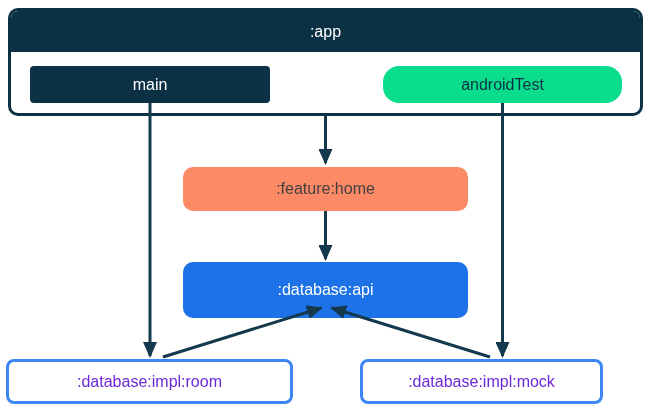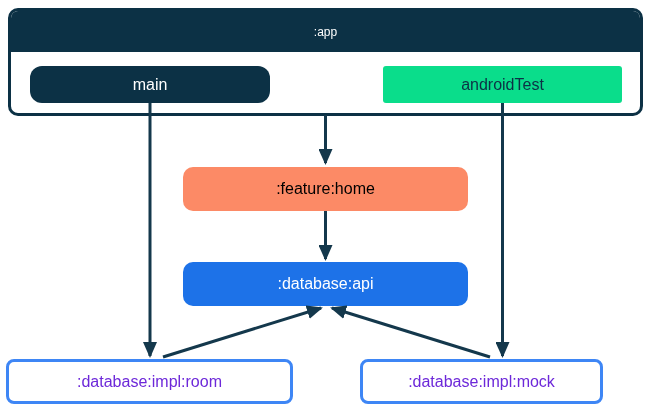--- a/index.html
+++ b/index.html
@@ -28,55 +28,55 @@
   }
   .app-header {
     position: absolute;
     left: 0; top: 0; right: 0;
     height: 41px;
     background: #0C3145;
     display: flex;
     align-items: center;
     justify-content: center;
     color: #ffffff;
-    font-size: 12px;
+    font-size: 16px;
   }
   .node {
     position: absolute;
     box-sizing: border-box;
     display: flex;
     align-items: center;
     justify-content: center;
     font-size: 16px;
     border-radius: 10px;
     z-index: 2;
   }
   .node-main {
     left: 30px; top: 66px;
     width: 240px; height: 37px;
     background: #0C3145;
     color: #ffffff;
-    border-radius: 12px;
+    border-radius: 4px;
   }
   .node-androidtest {
     left: 383px; top: 66px;
     width: 239px; height: 37px;
     background: #0ADD8B;
     color: #0C3145;
-    border-radius: 3px;
+    border-radius: 16px;
   }
   .node-feature-home {
     left: 183px; top: 167px;
     width: 285px; height: 44px;
     background: #FC8A66;
-    color: #000000;
+    color: #404040;
   }
   .node-database-api {
     left: 183px; top: 262px;
-    width: 285px; height: 44px;
+    width: 285px; height: 56px;
     background: #1D72E8;
     color: #ffffff;
   }
   .node-impl {
     background: #ffffff;
     color: #6d28d9;
     border: 3px solid #3E86F5;
     border-radius: 8px;
   }
   .node-impl-room {

